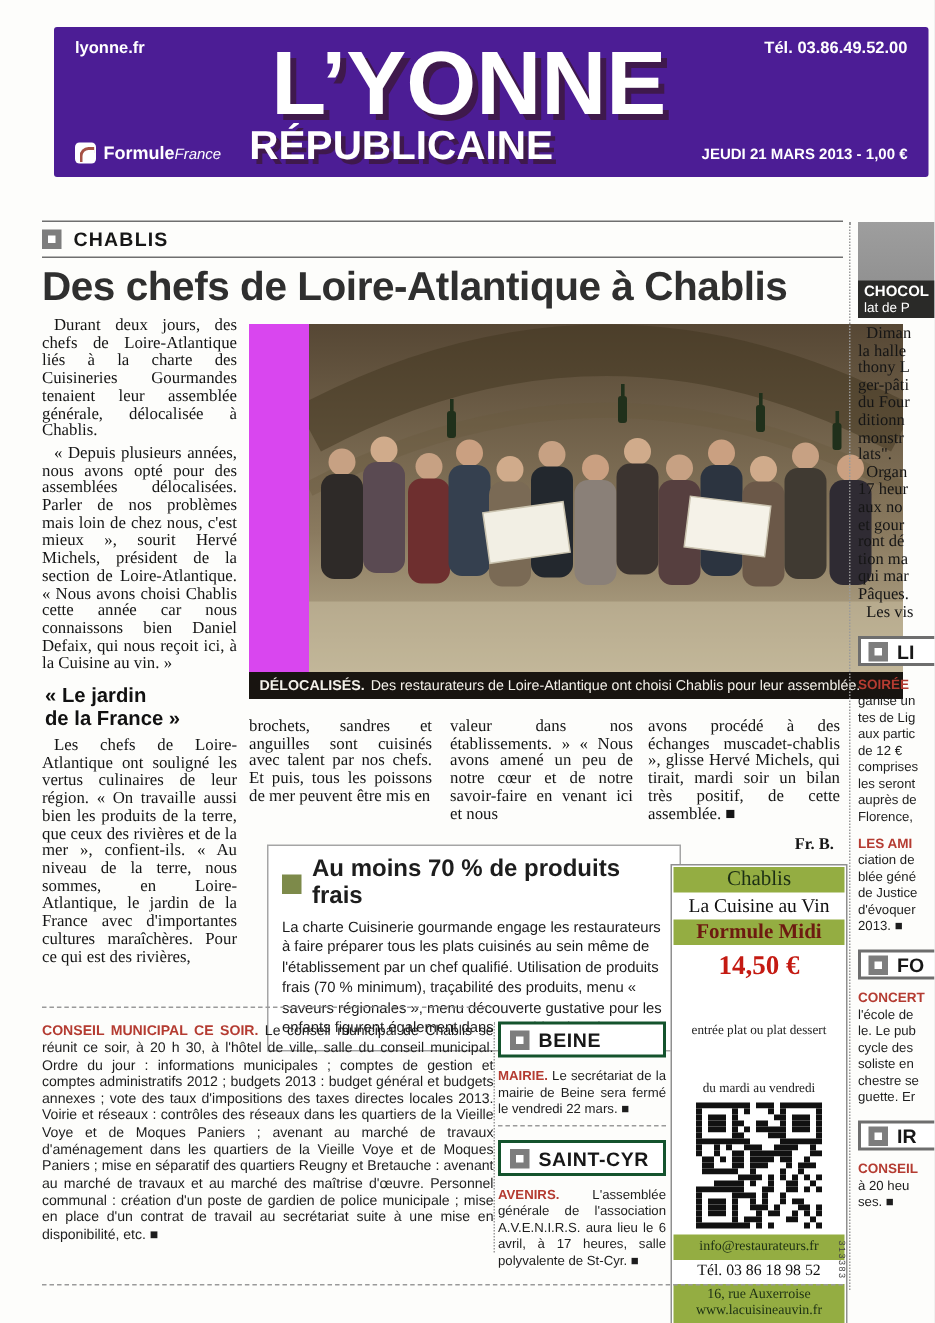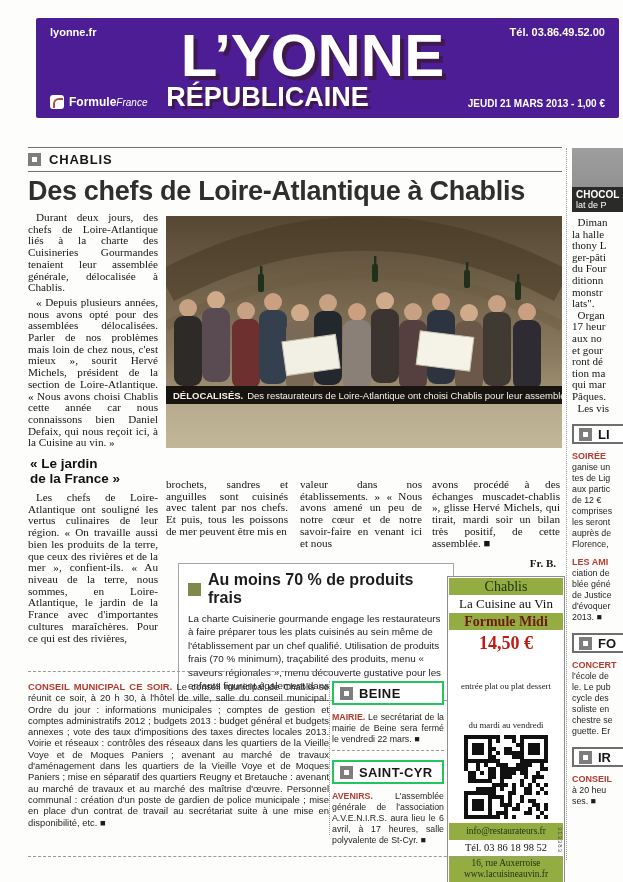--- a/index.html
+++ b/index.html
@@ -44,42 +44,42 @@
   .col p{margin:0 0 3px 0;text-indent:8px;}
   .col1{left:28px;top:212px;width:130px;}
   .col2{left:166px;top:479px;width:122px;}
   .col3{left:300px;top:479px;width:122px;}
   .col4{left:432px;top:479px;width:128px;}
   .subhead{font:bold 13.5px/15px "Liberation Sans",sans-serif;color:#111;
            white-space:pre-line;margin:7px 0 6px 2px;}
   .byline{text-align:right;font:bold 11px "Liberation Serif",serif;margin-top:8px;padding-right:4px;}
 
   
-  .photo{position:absolute;left:166px;top:216px;width:396px;height:188px;background:#7f1d1d;}
+  .photo{position:absolute;left:166px;top:216px;width:396px;height:250px;background:#d946ef;padding-left:40px;}
   .photo svg{display:block;}
   .photo-caption{position:absolute;left:0;right:0;bottom:0;height:18px;background:#181410;
                  display:flex;align-items:center;gap:4px;padding:0 7px;
                  font:9.5px "Liberation Sans",sans-serif;color:#f4f1ea;white-space:nowrap;overflow:hidden;}
   .photo-caption b{font-weight:bold;}
 
   
   .hbox{position:absolute;left:178px;top:563px;width:256px;border:1px solid #a5a5a5;
         background:#fff;padding:7px 9px 8px 9px;}
   .hbox-title{display:flex;align-items:center;gap:7px;
               font:bold 16px "Liberation Sans",sans-serif;color:#1d1d1d;margin-bottom:5px;}
   .sq-olive{display:inline-block;width:13px;height:13px;background:#7d8a4a;flex:0 0 auto;}
   .hbox-body{font:9.9px/13.4px "Liberation Sans",sans-serif;color:#1c1c1c;}
 
   
   .brief{position:absolute;font:9.4px/11.3px "Liberation Sans",sans-serif;text-align:justify;color:#1d1d1d;}
   .rlabel{color:#b43b31;font-weight:bold;}
   .conseil{left:28px;top:681px;width:301px;}
 
   .nbox{position:absolute;width:112px;}
-  .nbox-head{border:2px solid #22c55e;height:20px;display:flex;align-items:center;gap:6px;
+  .nbox-head{border:2px solid #14532d;height:20px;display:flex;align-items:center;gap:6px;
              padding:0 6px;background:#fff;
              font:bold 13px "Liberation Sans",sans-serif;letter-spacing:.4px;color:#171717;}
   .nbox-body{margin-top:7px;font:8.8px/11px "Liberation Sans",sans-serif;text-align:justify;color:#1d1d1d;}
   .beine{left:332px;top:681px;}
   .saintcyr{left:332px;top:760px;}
 
   
   .ad{position:absolute;left:447px;top:576px;width:114px;border:1px solid #8f8f8f;background:#fff;
       text-align:center;font-family:"Liberation Serif",serif;padding:1px;}
   .ad-band{background:#94ad42;color:#1c2f14;font-size:13px;line-height:15px;padding:1px 0;}

